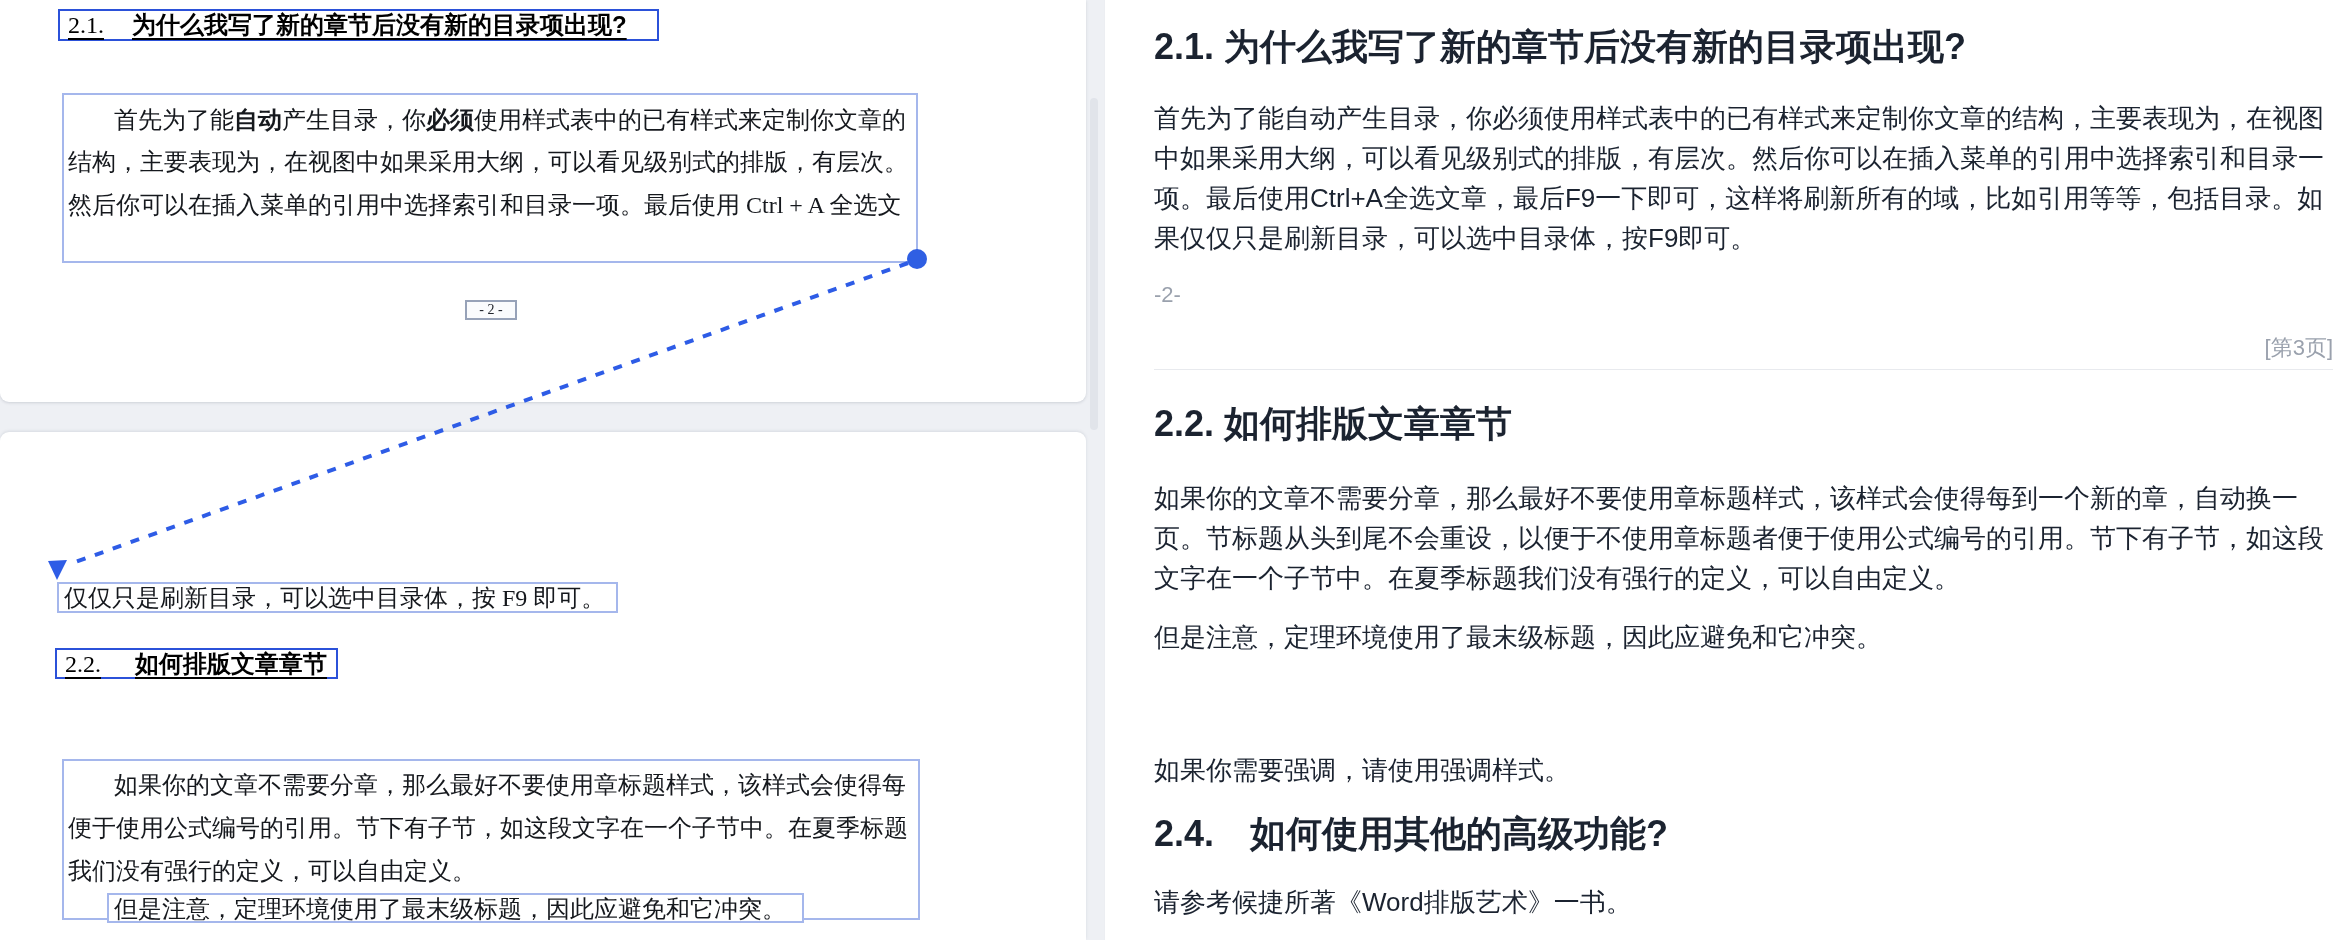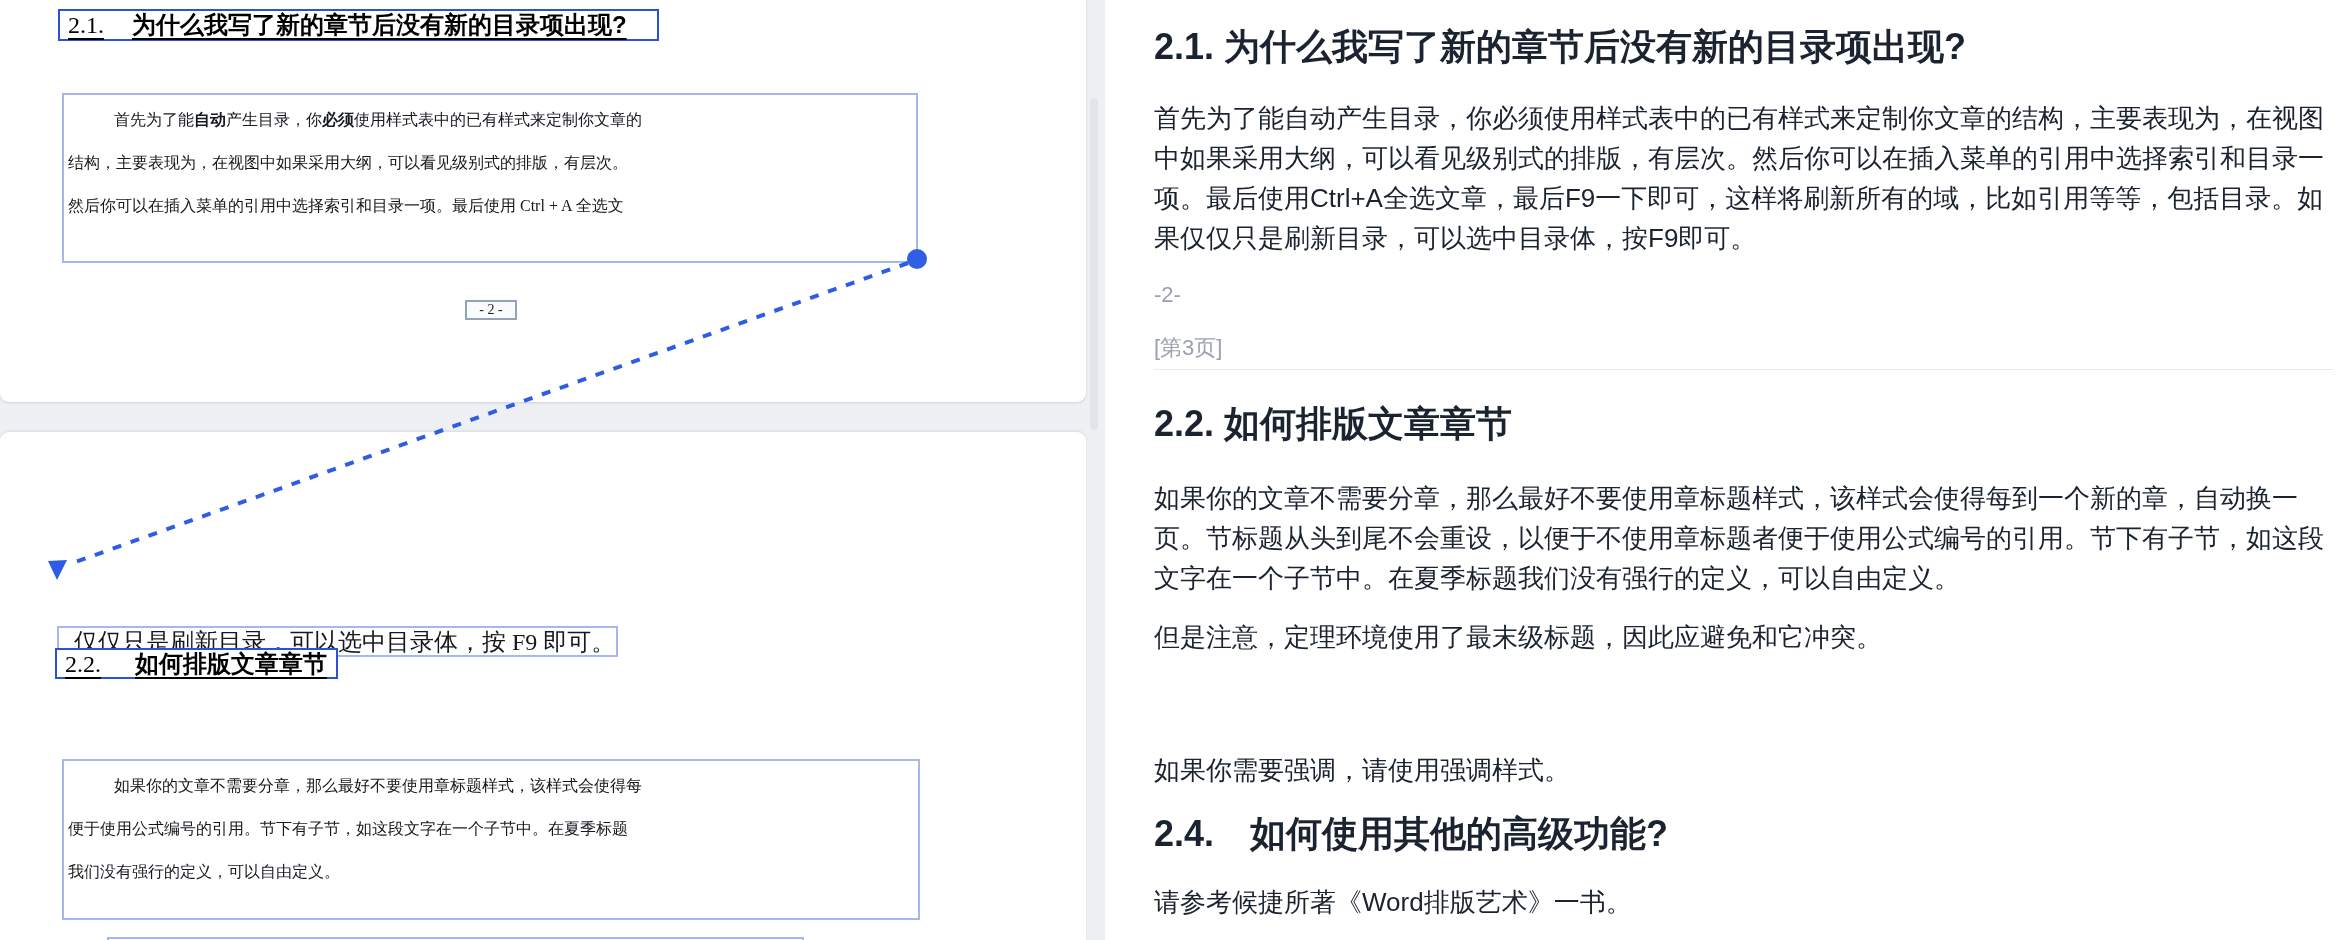--- a/index.html
+++ b/index.html
@@ -15,40 +15,40 @@
   .annot-box{position:absolute;box-sizing:border-box;background:#fff;}
   .box-strong{border:2px solid #2b51d9;}
   .box-light{border:2px solid #a5b7ec;}
 
   .doc-serif{font-family:"Liberation Serif","DejaVu Serif",serif;color:#15181d;}
   .doc-heading{white-space:nowrap;padding:1px 8px;line-height:26px;}
   .doc-heading .num{font-family:"Liberation Serif","DejaVu Serif",serif;font-size:24px;}
   .doc-heading .ttl{font-family:"Liberation Sans","DejaVu Sans",sans-serif;font-weight:700;font-size:24px;}
   .doc-heading u{text-decoration:underline;text-decoration-thickness:2px;text-underline-offset:5px;}
 
-  .doc-body{font-size:16px;padding:3px 2px 1px 4px;}
+  .doc-body{font-size:24px;padding:3px 2px 1px 4px;}
   .doc-line{height:43px;line-height:43px;white-space:nowrap;}
   .doc-line.indent{text-indent:46px;}
   .doc-line .em{font-family:"Liberation Sans","DejaVu Sans",sans-serif;font-weight:700;}
-  .one-line{white-space:nowrap;font-size:24px;line-height:27px;padding:1px 15px;margin-top:44px;}
+  .one-line{white-space:nowrap;font-size:24px;line-height:27px;padding:1px 5px;}
 
   .pagenum-box{position:absolute;left:465px;top:300px;width:52px;height:20px;box-sizing:border-box;
                border:2px solid #97a2b8;background:#fafbfd;text-align:center;
                font-family:"Liberation Serif","DejaVu Serif",serif;font-size:14px;line-height:15px;color:#20242c;}
 
   .arrow-layer{position:absolute;left:0;top:0;pointer-events:none;}
   .scroll-thumb{position:absolute;left:1090px;top:98px;width:8px;height:332px;border-radius:4px;background:#e1e4ea;}
 
   
   .right-pane{position:absolute;left:1104px;top:0;width:1240px;height:940px;background:#ffffff;
               border-left:1px solid #eceef2;box-sizing:border-box;color:#1b2330;}
   .rp-h{position:absolute;left:49px;font-weight:700;font-size:36px;line-height:48px;white-space:nowrap;color:#1b2330;}
   .rp-p{position:absolute;left:49px;width:1192px;font-size:26px;line-height:40px;color:#1b2330;text-align:left;}
   .rp-meta{position:absolute;left:49px;font-size:22px;line-height:30px;color:#9aa1ad;}
-  .rp-meta.center{width:1179px;text-align:left;}
+  .rp-meta.center{width:1179px;text-align:right;}
   .rp-rule{position:absolute;left:49px;width:1179px;height:0;border-top:1px solid #e8eaee;}
 </style>
 </head>
 <body>
 
 <div id="app">
 
   <div class="left-pane">
 
     <div class="page page-1">

